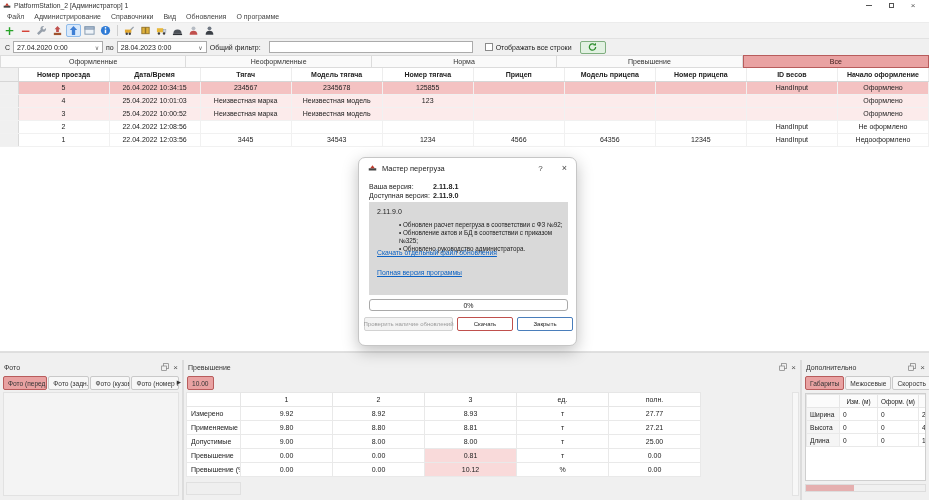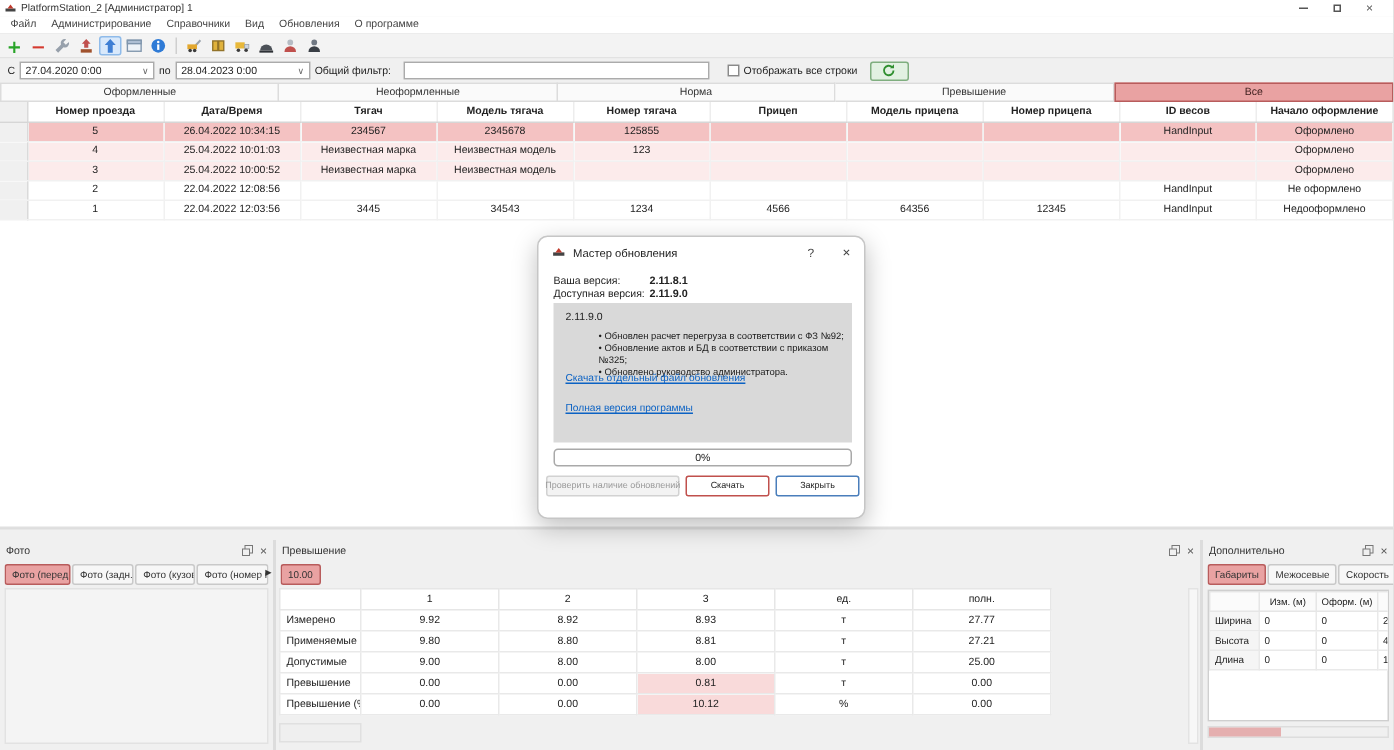--- a/index.html
+++ b/index.html
@@ -504,21 +504,21 @@
       </div>
     </div>
   </div>
 
   <div class="abs dialog">
     <div class="dlg-title">
       <span><svg width="9" height="9" viewBox="0 0 12 12">
             <rect x="1" y="7" width="10" height="3" fill="#444"></rect>
             <path d="M3 7l3-4 3 4z" fill="#c0392b"></path>
           </svg></span>
-      <span>Мастер обновления</span>
+      <span>Мастер перегруза</span>
       <span class="dlg-help">?</span>
       <span class="dlg-close">×</span>
     </div>
     <div class="dlg-ver" style="top:24px">
       <span class="vl">Ваша версия:</span>
       <b>2.11.8.1</b>
     </div>
     <div class="dlg-ver" style="top:33px">
       <span class="vl">Доступная версия:</span>
       <b>2.11.9.0</b>

